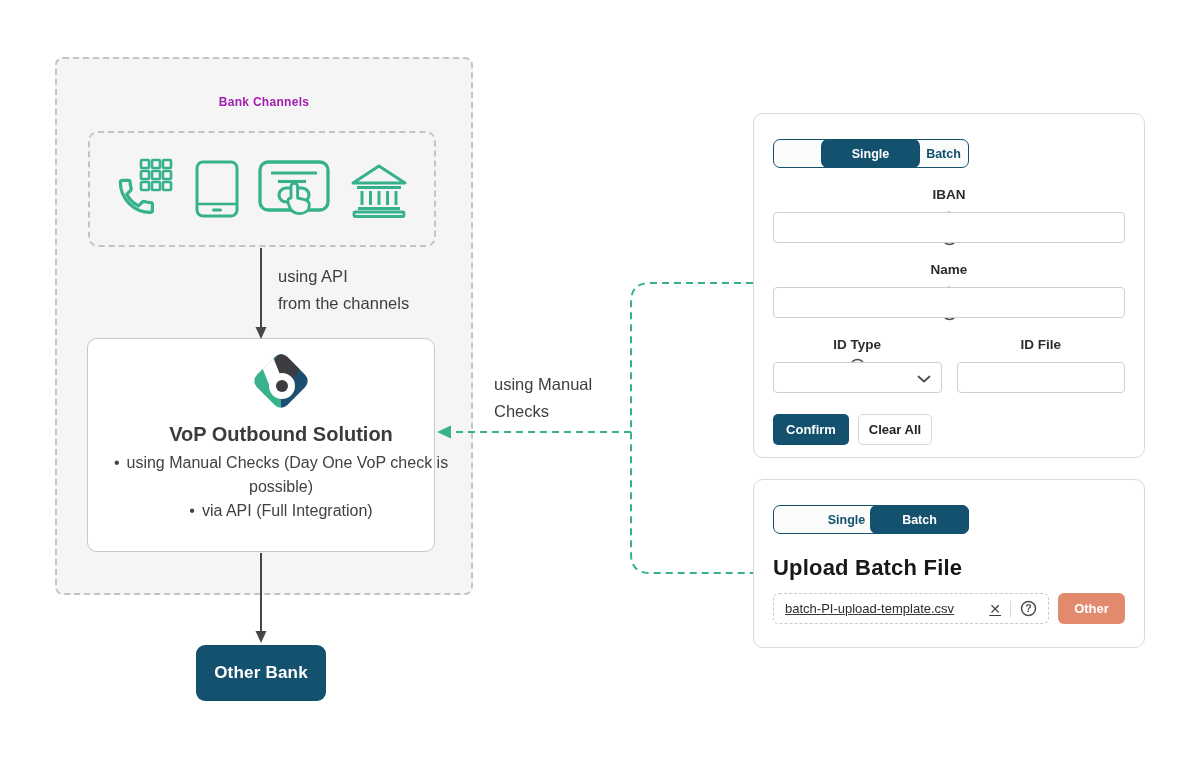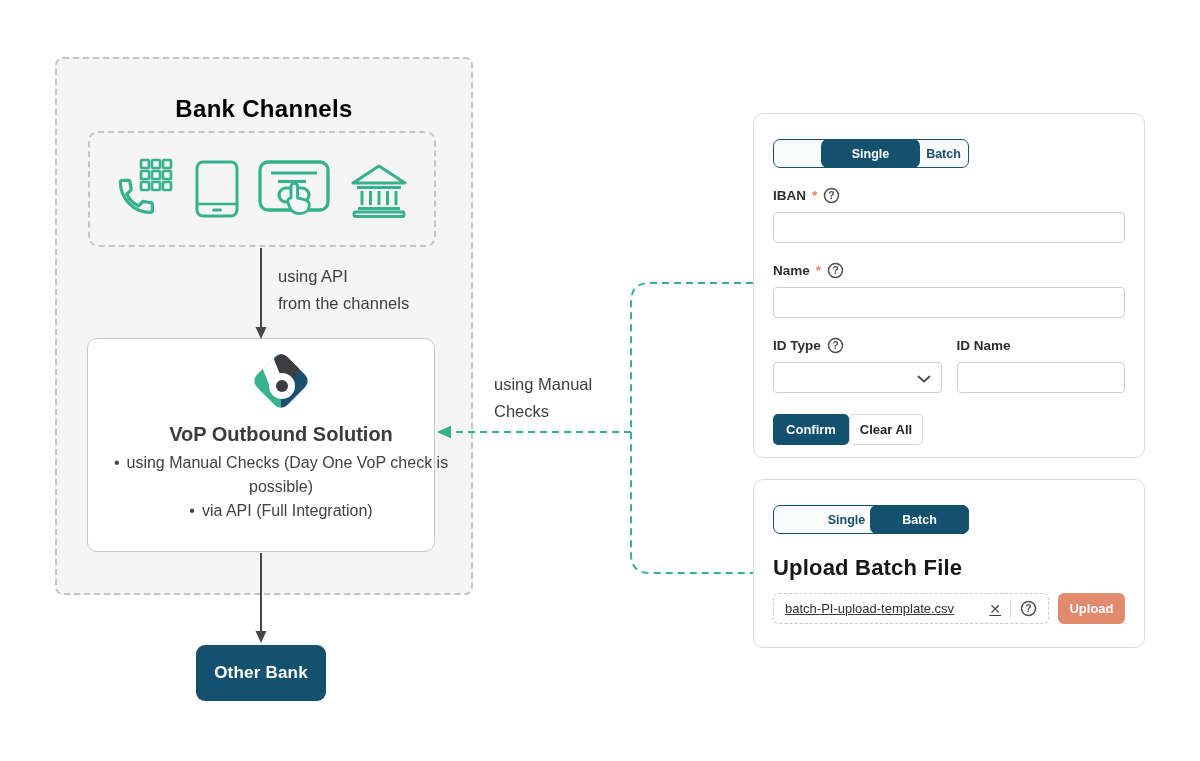--- a/index.html
+++ b/index.html
@@ -11,21 +11,21 @@
   
   .overlay { position:absolute; left:0; top:0; width:1200px; height:761px; pointer-events:none; z-index:6; }
 
   
   .bank-area {
     position:absolute; left:55px; top:57px; width:418px; height:538px;
     background:#f5f5f6; border:2px dashed #c4c4c7; border-radius:8px; z-index:1;
   }
   .bank-title {
     position:absolute; top:36px; left:0; width:100%; text-align:center;
-    font-size:24px; font-weight:600; color:#000000; letter-spacing:.3px;
+    font-size:12px; font-weight:600; color:#a21caf; letter-spacing:.3px;
   }
   .channels-box {
     position:absolute; left:31px; top:72px; width:348px; height:116px;
     border:2px dashed #c4c4c7; border-radius:10px;
     display:flex; align-items:center; justify-content:space-evenly; padding:0 8px;
   }
   .api-label {
     position:absolute; left:278px; top:263px; z-index:2;
     font-size:16.5px; line-height:1.65; color:#3e3e41;
   }
@@ -62,37 +62,37 @@
     display:flex; background:#fafbfb;padding-left:48px;
   }
   .toggle .tab {
     flex:1; display:flex; align-items:center; justify-content:center;
     font-size:12.5px; font-weight:700; color:#14516f; cursor:pointer;
   }
   .toggle .tab.active {
     background:#14516f; color:#ffffff; border-radius:7px; margin:-1px; flex:none; width:99px;
   }
 
-  .label-row { display:flex; align-items:center; gap:6px; margin-top:19px; height:17px; }
+  .label-row { display:flex; align-items:center; gap:6px; margin-top:19px; height:17px;flex-direction:column; }
   .flabel { font-size:13.5px; font-weight:700; color:#2d2d30; }
   .req { color:#e8825f; font-weight:700; font-size:13.5px; }
   .help-icon { display:inline-flex; }
   .tinput {
     margin-top:8px; width:100%; height:31px; border:1px solid #ccd0d5; border-radius:4px;
     background:#fff; padding:0 10px; font-size:13px; color:#2d2d30; outline:none;
     font-family:"Liberation Sans", sans-serif;
   }
   .two-col { display:flex; gap:15px; }
   .col { width:169px; }
   .select-box {
     position:relative; margin-top:8px; height:31px; border:1px solid #ccd0d5;
     border-radius:4px; background:#fff; cursor:pointer;
   }
   .select-box .chev { position:absolute; right:10px; top:12px; }
-  .btn-row { display:flex; margin-top:21px; }
+  .btn-row { display:flex; gap:9px; margin-top:21px; }
   .btn { font-family:"Liberation Sans", sans-serif; cursor:pointer; }
   .btn-confirm {
     width:76px; height:31px; background:#14516f; color:#fff; font-weight:700; font-size:13px;
     border:none; border-radius:5px;
   }
   .btn-clear {
     width:74px; height:31px; background:#fff; color:#232326; font-weight:700; font-size:13px;
     border:1px solid #d6d6d8; border-radius:5px;
   }
 
@@ -253,21 +253,21 @@
       <div class="select-box">
         <span class="chev">
           <svg width="14" height="8" viewBox="0 0 14 8" fill="none">
               <path d="M1.5 1.5 L7 6.5 L12.5 1.5" stroke="#4b4b4e" stroke-width="1.7" stroke-linecap="round" stroke-linejoin="round"></path>
             </svg>
         </span>
       </div>
     </div>
     <div class="col">
       <div class="label-row">
-        <span class="flabel">ID Name</span>
+        <span class="flabel">ID File</span>
       </div>
       <input class="tinput" type="text" value="" style="">
     </div>
   </div>
 
   <div class="btn-row">
     <button class="btn btn-confirm">Confirm</button>
     <button class="btn btn-clear">Clear All</button>
   </div>
 </div>
@@ -285,21 +285,21 @@
       <span class="file-name">batch-PI-upload-template.csv</span>
       <span class="clear-x">✕</span>
       <span class="vdiv"></span>
       <span class="help-icon">
         <svg width="17" height="17" viewBox="0 0 17 17">
             <circle cx="8.5" cy="8.5" r="7" fill="none" stroke="#4f4f52" stroke-width="1.5"></circle>
             <text x="8.5" y="12" text-anchor="middle" font-size="10.5" font-weight="600" fill="#4f4f52">?</text>
           </svg>
       </span>
     </div>
-    <button class="btn btn-upload">Upload</button>
+    <button class="btn btn-upload">Other</button>
   </div>
 </div>
 
 <svg class="overlay">
 
   <g>
     <line x1="261" y1="248" x2="261" y2="329" stroke="#47474a" stroke-width="2"></line>
     <polygon points="261,339 255.5,327 266.5,327" fill="#47474a"></polygon>
   </g>
 

